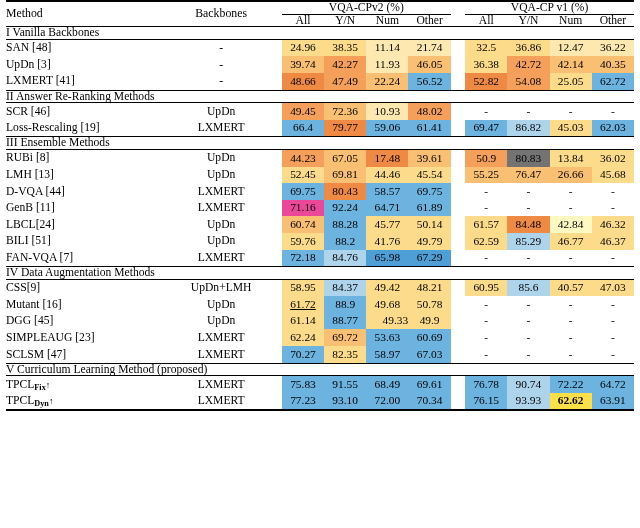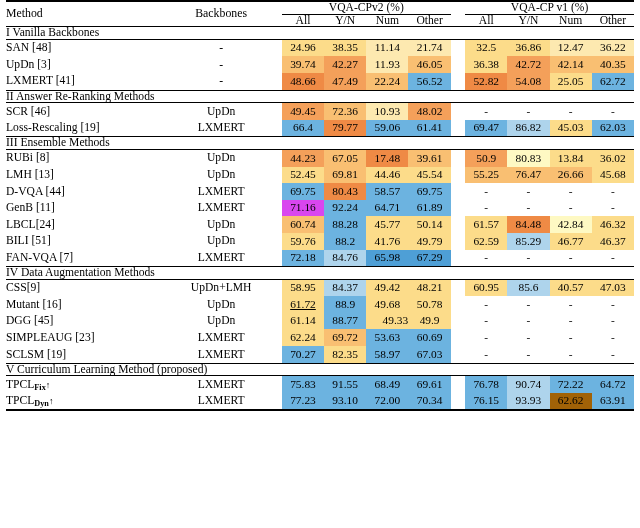--- a/index.html
+++ b/index.html
@@ -225,21 +225,21 @@
         </tr>
         <tr class="rule-thin pad-top">
           <td class="method"><span>RUBi [8]</span></td>
           <td class="backbone">UpDn</td>
           <td class="val" style="background: rgb(244, 160, 90);">44.23</td>
           <td class="val" style="background: rgb(249, 191, 114);">67.05</td>
           <td class="val" style="background: rgb(239, 138, 69);">17.48</td>
           <td class="val" style="background: rgb(249, 191, 114);">39.61</td>
           <td class="gap"></td>
           <td class="val" style="background: rgb(244, 160, 90);">50.9</td>
-          <td class="val" style="background: #fef9c3;">80.83</td>
+          <td class="val" style="background: #737373;">80.83</td>
           <td class="val" style="background: rgb(252, 220, 138);">13.84</td>
           <td class="val" style="background: rgb(252, 220, 138);">36.02</td>
         </tr>
         <tr>
           <td class="method"><span>LMH [13]</span></td>
           <td class="backbone">UpDn</td>
           <td class="val" style="background: rgb(252, 220, 138);">52.45</td>
           <td class="val" style="background: rgb(249, 191, 114);">69.81</td>
           <td class="val" style="background: rgb(252, 220, 138);">44.46</td>
           <td class="val" style="background: rgb(252, 220, 138);">45.54</td>
@@ -258,21 +258,21 @@
           <td class="val" style="background: rgb(108, 179, 224);">69.75</td>
           <td class="gap"></td>
           <td class="dash">-</td>
           <td class="dash">-</td>
           <td class="dash">-</td>
           <td class="dash">-</td>
         </tr>
         <tr>
           <td class="method"><span>GenB [11]</span></td>
           <td class="backbone">LXMERT</td>
-          <td class="val" style="background: #d946ef;">71.16</td>
+          <td class="val" style="background: #ec4899;">71.16</td>
           <td class="val" style="background: rgb(108, 179, 224);">92.24</td>
           <td class="val" style="background: rgb(108, 179, 224);">64.71</td>
           <td class="val" style="background: rgb(108, 179, 224);">61.89</td>
           <td class="gap"></td>
           <td class="dash">-</td>
           <td class="dash">-</td>
           <td class="dash">-</td>
           <td class="dash">-</td>
         </tr>
         <tr>
@@ -363,21 +363,21 @@
           <td class="val" style="background: rgb(249, 191, 114);">69.72</td>
           <td class="val" style="background: rgb(108, 179, 224);">53.63</td>
           <td class="val" style="background: rgb(108, 179, 224);">60.69</td>
           <td class="gap"></td>
           <td class="dash">-</td>
           <td class="dash">-</td>
           <td class="dash">-</td>
           <td class="dash">-</td>
         </tr>
         <tr class="pad-bot">
-          <td class="method"><span>SCLSM [19]</span></td>
+          <td class="method"><span>SCLSM [47]</span></td>
           <td class="backbone">LXMERT</td>
           <td class="val" style="background: rgb(108, 179, 224);">70.27</td>
           <td class="val" style="background: rgb(252, 220, 138);">82.35</td>
           <td class="val" style="background: rgb(108, 179, 224);">58.97</td>
           <td class="val" style="background: rgb(108, 179, 224);">67.03</td>
           <td class="gap"></td>
           <td class="dash">-</td>
           <td class="dash">-</td>
           <td class="dash">-</td>
           <td class="dash">-</td>
@@ -401,21 +401,21 @@
         <tr class="pad-bot">
           <td class="method bold"><span>TPCL</span><span class="sub">Dyn</span><span class="arrow">↑</span></td>
           <td class="backbone">LXMERT</td>
           <td class="val" style="background: rgb(108, 179, 224); font-weight: normal;">77.23</td>
           <td class="val" style="background: rgb(108, 179, 224); font-weight: normal;">93.10</td>
           <td class="val" style="background: rgb(108, 179, 224); font-weight: normal;">72.00</td>
           <td class="val" style="background: rgb(108, 179, 224); font-weight: normal;">70.34</td>
           <td class="gap"></td>
           <td class="val" style="background: rgb(108, 179, 224); font-weight: normal;">76.15</td>
           <td class="val" style="background: rgb(174, 212, 236); font-weight: normal;">93.93</td>
-          <td class="val" style="background: #a16207; font-weight: normal;">62.62</td>
+          <td class="val" style="background: #fde047; font-weight: bold;">62.62</td>
           <td class="val" style="background: rgb(108, 179, 224); font-weight: normal;">63.91</td>
         </tr>
         <tr class="rule-bot">
           <td colspan="11" style="height: 0px;"></td>
         </tr>
       </tbody>
   </table>
   <div class="footnote">&nbsp;</div>
 </div>
 

